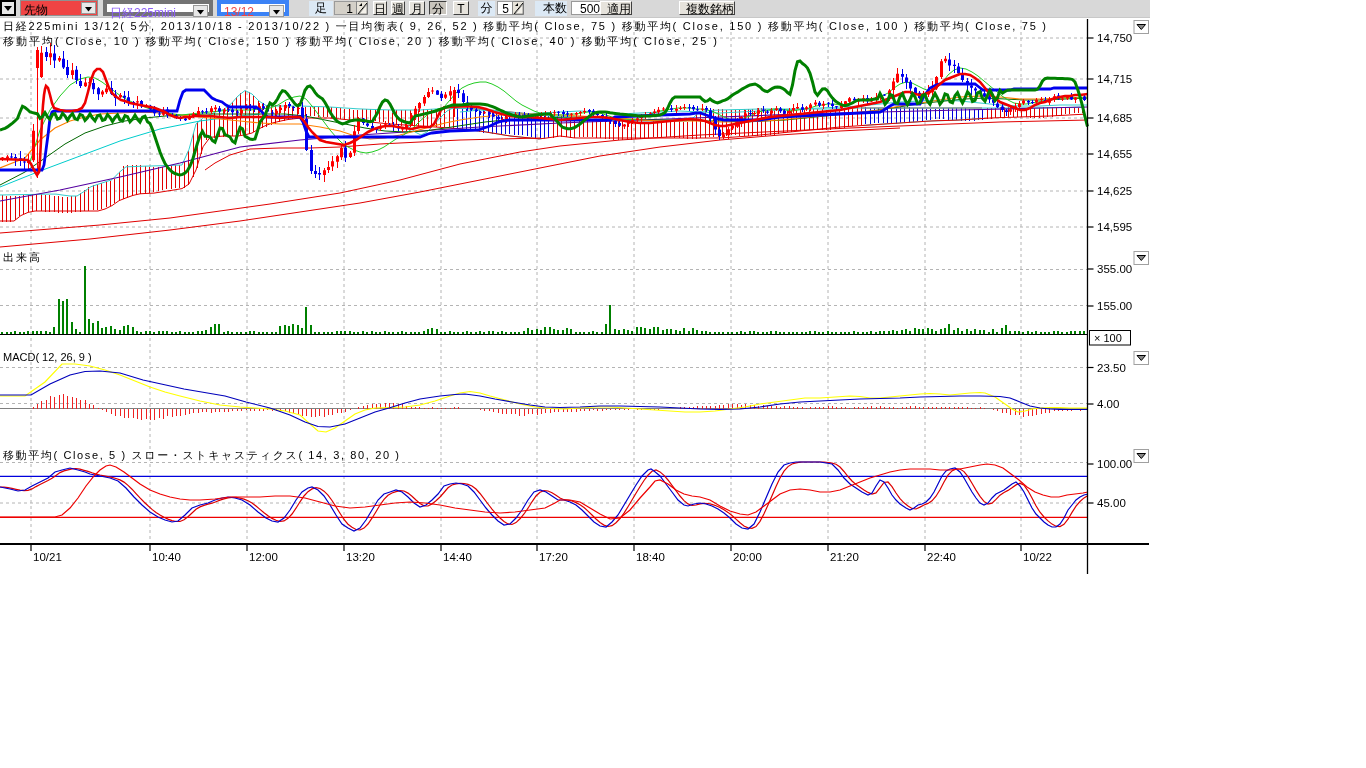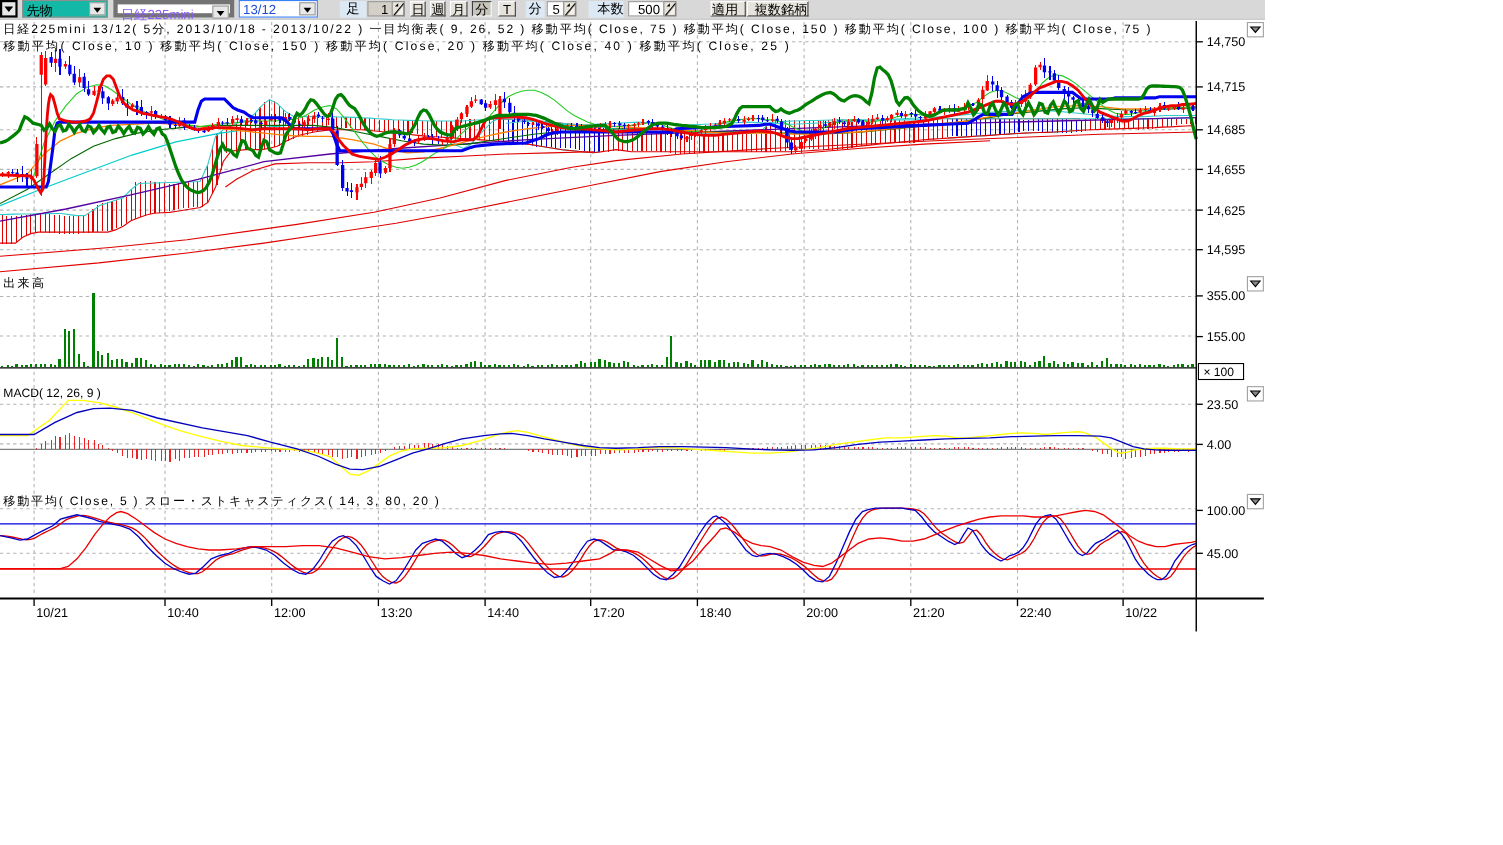--- a/index.html
+++ b/index.html
@@ -2,33 +2,33 @@
 <html><head><meta charset="utf-8"><style>
 *{margin:0;padding:0;box-sizing:border-box}
 body{width:1366px;height:768px;background:#fff;font-family:"Liberation Sans",sans-serif;position:relative;overflow:hidden}
 </style></head><body>
 <div style="position:absolute;left:0;top:0;width:1150px;height:18px;background:#d8d8d8;border-bottom:1px solid #c8c8c8">
     <div style="position:absolute;left:0;top:0;width:16px;height:16px;background:#e8e8e8;border:2px solid #000">
       <svg width="12" height="12" style="display:block">
         <path d="M2,4h8l-4,5z" fill="#000"></path>
       </svg>
     </div>
-    <div style="position:absolute;left:20px;top:0;width:78px;height:16px;background:#14b8a6;border:1px solid #909090;font:12px 'Liberation Sans';color:#000">
+    <div style="position:absolute;left:20px;top:0;width:78px;height:16px;background:#ef4444;border:1px solid #909090;font:12px 'Liberation Sans';color:#000">
       <span style="position:absolute;left:3px;top:1px;white-space:nowrap">先物</span>
       <span style="position:absolute;right:1px;top:1px;width:15px;height:12px;background:#e8e8e8;border:1px solid #999;text-align:center"><svg width="11" height="10">
           <path d="M2,3h7l-3.5,4.5z" fill="#000"></path>
         </svg></span>
     </div>
     <div style="position:absolute;left:103px;top:0;width:110px;height:16px;background:#fff;border:4px solid #737373;font:12px 'Liberation Sans';color:#8b5cf6">
       <span style="position:absolute;left:3px;top:1px;white-space:nowrap">日経225mini</span>
       <span style="position:absolute;right:1px;top:1px;width:15px;height:12px;background:#e8e8e8;border:1px solid #999;text-align:center"><svg width="11" height="10">
           <path d="M2,3h7l-3.5,4.5z" fill="#000"></path>
         </svg></span>
     </div>
-    <div style="position:absolute;left:217px;top:0;width:72px;height:16px;background:#fff;border:1px solid #3b82f6;font:12px 'Liberation Sans';color:#1d4ed8">
+    <div style="position:absolute;left:217px;top:0;width:72px;height:16px;background:#fff;border:4px solid #3b82f6;font:12px 'Liberation Sans';color:#ef4444">
       <span style="position:absolute;left:3px;top:1px;white-space:nowrap">13/12</span>
       <span style="position:absolute;right:1px;top:1px;width:15px;height:12px;background:#e8e8e8;border:1px solid #999;text-align:center"><svg width="11" height="10">
           <path d="M2,3h7l-3.5,4.5z" fill="#000"></path>
         </svg></span>
     </div>
     <div style="position:absolute;left:309px;top:1px;width:24px;height:15px;background:#dce9f5;font:12px 'Liberation Sans';color:#000;text-align:center;line-height:15px">足</div>
     <div style="position:absolute;left:334px;top:1px;width:34px;height:14px;background:#d4d0c8;border:1px solid #9a9a9a;font:12px 'Liberation Sans'">
       <span style="position:absolute;right:14px;top:0">1</span>
       <span style="position:absolute;right:-1px;top:-1px;width:12px;height:14px;background:#e8e4da;border:1px solid #888"><svg width="11" height="13">
           <path d="M10,1L1,12" stroke="#000" stroke-width="1" fill="none"></path>
@@ -52,21 +52,21 @@
     </div>
     <div style="position:absolute;left:535px;top:1px;width:32px;height:15px;background:#dce9f5;font:12px 'Liberation Sans';color:#000;text-align:right;line-height:15px">本数</div>
     <div style="position:absolute;left:571px;top:1px;width:44px;height:14px;background:#fff;border:1px solid #9a9a9a;font:12px 'Liberation Sans'">
       <span style="position:absolute;right:14px;top:0">500</span>
       <span style="position:absolute;right:-1px;top:-1px;width:12px;height:14px;background:#e8e4da;border:1px solid #888"><svg width="11" height="13">
           <path d="M10,1L1,12" stroke="#000" stroke-width="1" fill="none"></path>
           <path d="M2,4l3,-3l0,3z" fill="#000"></path>
           <path d="M10,2l0,10l-8,0z" fill="#f4f1ea" stroke="#555" stroke-width="0.6"></path>
         </svg></span>
     </div>
-    <div style="position:absolute;left:646px;top:1px;width:32px;height:14px;background:#e6e3dc;border:1px solid #fff;border-right-color:#404040;border-bottom-color:#404040;font:12px 'Liberation Sans';text-align:left;line-height:14px">適用</div>
+    <div style="position:absolute;left:600px;top:1px;width:32px;height:14px;background:#e6e3dc;border:1px solid #fff;border-right-color:#404040;border-bottom-color:#404040;font:12px 'Liberation Sans';text-align:right;line-height:14px">適用</div>
     <div style="position:absolute;left:679px;top:1px;width:56px;height:14px;background:#e6e3dc;border:1px solid #fff;border-right-color:#404040;border-bottom-color:#404040;font:12px 'Liberation Sans';text-align:right;line-height:14px">複数銘柄</div>
   </div>
 <svg width="1366" height="768" style="position:absolute;left:0;top:0" shape-rendering="crispEdges">
 <g shape-rendering="auto">
 <line x1="0.0" y1="38.0" x2="1087.5" y2="38.0" stroke="#b4b4b4" stroke-width="1" stroke-dasharray="3,3"></line>
 <line x1="0.0" y1="79.0" x2="1087.5" y2="79.0" stroke="#b4b4b4" stroke-width="1" stroke-dasharray="3,3"></line>
 <line x1="0.0" y1="118.0" x2="1087.5" y2="118.0" stroke="#b4b4b4" stroke-width="1" stroke-dasharray="3,3"></line>
 <line x1="0.0" y1="154.0" x2="1087.5" y2="154.0" stroke="#b4b4b4" stroke-width="1" stroke-dasharray="3,3"></line>
 <line x1="0.0" y1="191.0" x2="1087.5" y2="191.0" stroke="#b4b4b4" stroke-width="1" stroke-dasharray="3,3"></line>
 <line x1="0.0" y1="227.0" x2="1087.5" y2="227.0" stroke="#b4b4b4" stroke-width="1" stroke-dasharray="3,3"></line>

